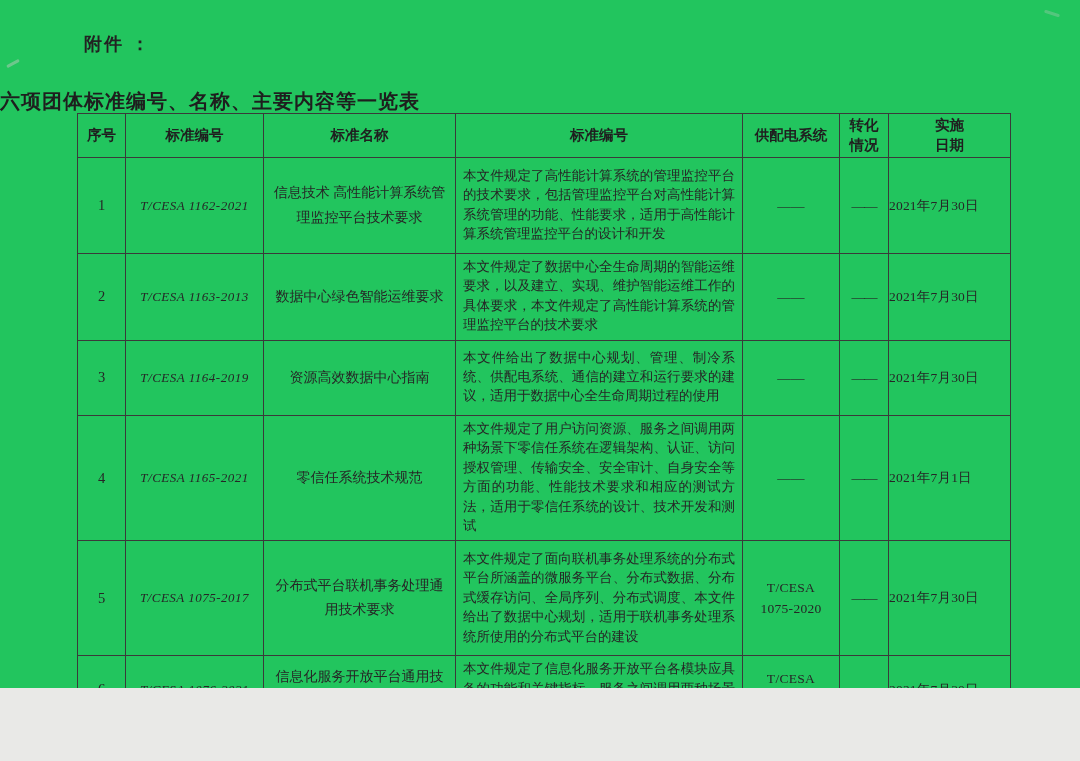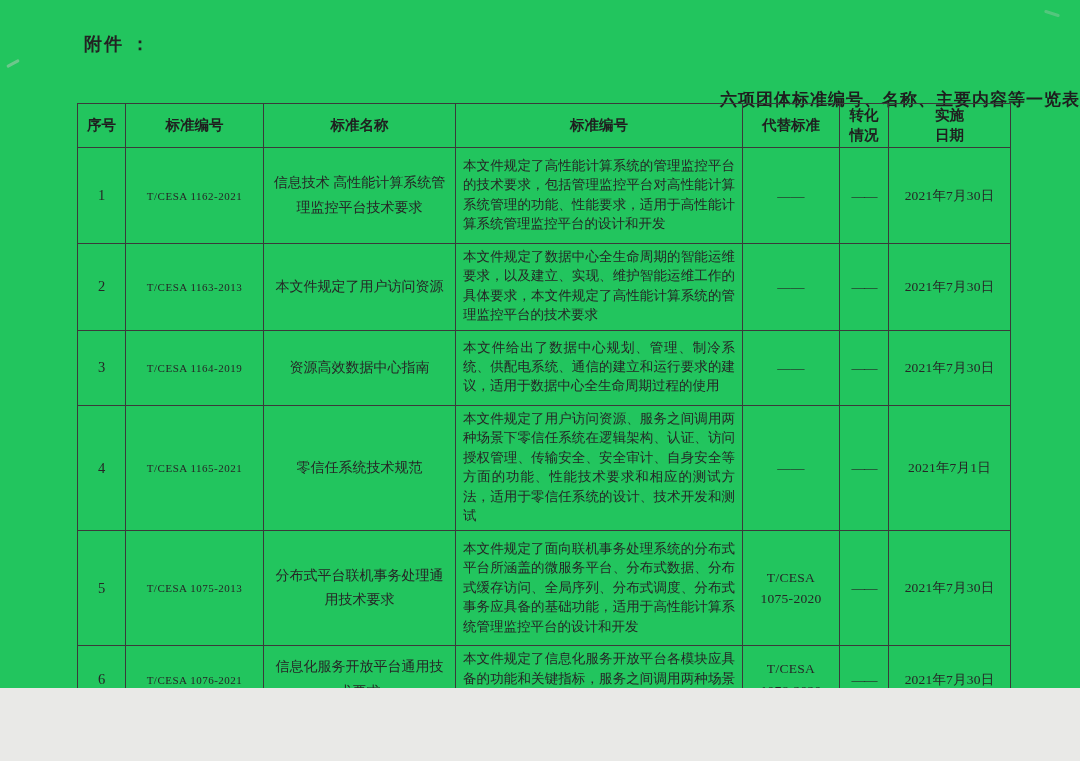--- a/index.html
+++ b/index.html
@@ -36,32 +36,32 @@
     font-size: 18px;
     letter-spacing: 2px;
     color: #222;
   }
 
   .doc-title {
     position: absolute;
     left: 0;
     top: 88px;
     width: 1080px;
-    text-align: right;
+    text-align: left;
     font-family: "Liberation Sans", "DejaVu Sans", sans-serif;
     font-weight: bold;
-    font-size: 17px;
+    font-size: 20px;
     letter-spacing: 1px;
     color: #1e1e1e;
   }
 
   table.std-table {
     position: absolute;
     left: 77px;
-    top: 103px;
+    top: 113px;
     width: 933px;
     border-collapse: collapse;
     table-layout: fixed;
     padding-left: 22px;
   }
   .std-table th, .std-table td {
     border: 1px solid #3a3a3a;
     vertical-align: middle;
     color: #262626;
   }
@@ -76,32 +76,32 @@
   }
   tr.hdr   { height: 44px; }
   tr.r1 { height: 96px; }
   tr.r2 { height: 84px; }
   tr.r3 { height: 75px; }
   tr.r4 { height: 116px; }
   tr.r5 { height: 115px; }
   tr.r6 { height: 67px; }
 
   td.c-seq  { text-align: center; font-size: 14.5px; }
-  td.c-code { text-align: center; font-size: 11px; letter-spacing: .5px; }
+  td.c-code { text-align: center; font-size: 13px; letter-spacing: .5px; font-style: italic; }
   td.c-name { text-align: center; font-size: 14px; line-height: 1.75; padding: 4px 9px; }
   td.c-content {
     text-align: justify;
     font-size: 13.5px;
     line-height: 1.44;
     padding: 4px 7px;
     font-family: Liberation Mono, monospace;
   }
   td.c-replaced { text-align: center; font-size: 13.5px; white-space: pre-line; line-height: 1.6; letter-spacing: .3px; }
   td.c-conv { text-align: center; font-size: 13.5px; }
-  td.c-date { text-align: center; font-size: 13.5px; letter-spacing: .2px; }
+  td.c-date { text-align: left; font-size: 13.5px; letter-spacing: .2px; }
   .dash { letter-spacing: -1px; }
 </style>
 </head>
 <body>
 
 <div class="page">
 
   <span class="artifact a1"></span>
   <span class="artifact a2"></span>
   <span class="artifact a3"></span>
@@ -119,41 +119,41 @@
       <col style="width:97px">
       <col style="width:49px">
       <col style="width:122px">
     </colgroup>
     <thead>
       <tr class="hdr">
         <th>序号</th>
         <th>标准编号</th>
         <th>标准名称</th>
         <th>标准编号</th>
-        <th>代替标准</th>
+        <th>供配电系统</th>
         <th>转化
 情况</th>
         <th>实施
 日期</th>
       </tr>
     </thead>
     <tbody>
       <tr class="r1">
         <td class="c-seq">1</td>
         <td class="c-code">T/CESA 1162-2021</td>
         <td class="c-name">信息技术 高性能计算系统管理监控平台技术要求</td>
         <td class="c-content">本文件规定了高性能计算系统的管理监控平台的技术要求，包括管理监控平台对高性能计算系统管理的功能、性能要求，适用于高性能计算系统管理监控平台的设计和开发</td>
         <td class="c-replaced dash">——</td>
         <td class="c-conv dash">——</td>
         <td class="c-date">2021年7月30日</td>
       </tr>
       <tr class="r2">
         <td class="c-seq">2</td>
         <td class="c-code">T/CESA 1163-2013</td>
-        <td class="c-name">本文件规定了用户访问资源</td>
+        <td class="c-name">数据中心绿色智能运维要求</td>
         <td class="c-content">本文件规定了数据中心全生命周期的智能运维要求，以及建立、实现、维护智能运维工作的具体要求，本文件规定了高性能计算系统的管理监控平台的技术要求</td>
         <td class="c-replaced dash">——</td>
         <td class="c-conv dash">——</td>
         <td class="c-date">2021年7月30日</td>
       </tr>
       <tr class="r3">
         <td class="c-seq">3</td>
         <td class="c-code">T/CESA 1164-2019</td>
         <td class="c-name">资源高效数据中心指南</td>
         <td class="c-content">本文件给出了数据中心规划、管理、制冷系统、供配电系统、通信的建立和运行要求的建议，适用于数据中心全生命周期过程的使用</td>
@@ -165,23 +165,23 @@
         <td class="c-seq">4</td>
         <td class="c-code">T/CESA 1165-2021</td>
         <td class="c-name">零信任系统技术规范</td>
         <td class="c-content">本文件规定了用户访问资源、服务之间调用两种场景下零信任系统在逻辑架构、认证、访问授权管理、传输安全、安全审计、自身安全等方面的功能、性能技术要求和相应的测试方法，适用于零信任系统的设计、技术开发和测试</td>
         <td class="c-replaced dash">——</td>
         <td class="c-conv dash">——</td>
         <td class="c-date">2021年7月1日</td>
       </tr>
       <tr class="r5">
         <td class="c-seq">5</td>
-        <td class="c-code">T/CESA 1075-2013</td>
+        <td class="c-code">T/CESA 1075-2017</td>
         <td class="c-name">分布式平台联机事务处理通用技术要求</td>
-        <td class="c-content">本文件规定了面向联机事务处理系统的分布式平台所涵盖的微服务平台、分布式数据、分布式缓存访问、全局序列、分布式调度、分布式事务应具备的基础功能，适用于高性能计算系统管理监控平台的设计和开发</td>
+        <td class="c-content">本文件规定了面向联机事务处理系统的分布式平台所涵盖的微服务平台、分布式数据、分布式缓存访问、全局序列、分布式调度、本文件给出了数据中心规划，适用于联机事务处理系统所使用的分布式平台的建设</td>
         <td class="c-replaced">T/CESA
 1075-2020</td>
         <td class="c-conv dash">——</td>
         <td class="c-date">2021年7月30日</td>
       </tr>
       <tr class="r6">
         <td class="c-seq">6</td>
         <td class="c-code">T/CESA 1076-2021</td>
         <td class="c-name">信息化服务开放平台通用技术要求</td>
         <td class="c-content">本文件规定了信息化服务开放平台各模块应具备的功能和关键指标，服务之间调用两种场景下零信任系统在逻辑架构</td>

